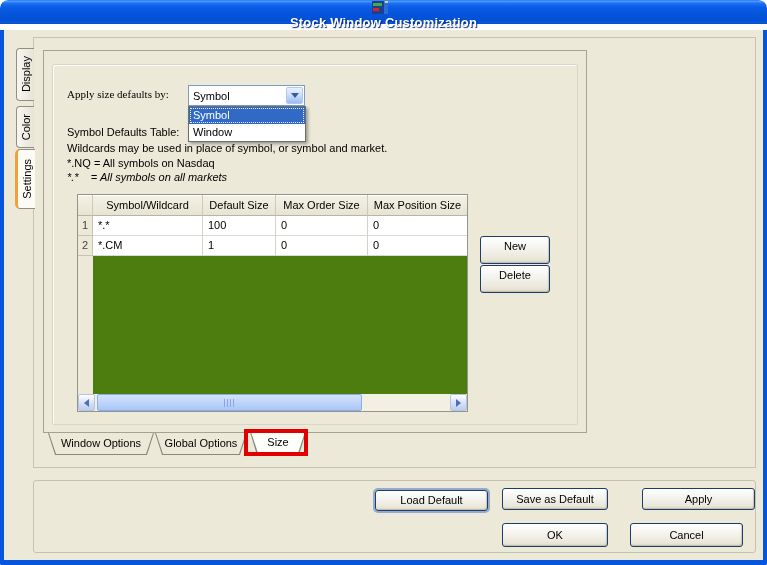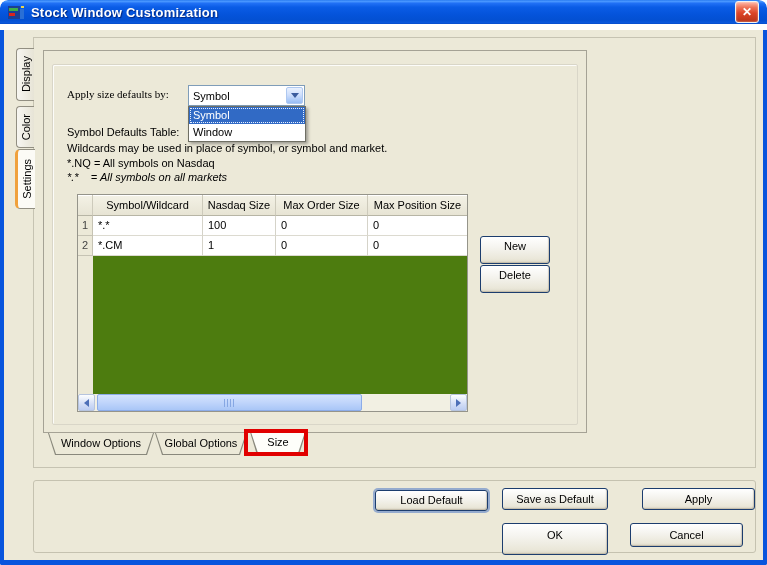--- a/index.html
+++ b/index.html
@@ -3,21 +3,21 @@
 <meta charset="utf-8">
 <style>
   * { box-sizing: border-box; margin: 0; padding: 0; }
   html,body { width:767px; height:565px; overflow:hidden; background:#fff;
               font-family:"Liberation Sans", sans-serif; font-size:11px; color:#000; }
   .window { position:relative; width:767px; height:565px; border-radius:8px 8px 2px 2px; overflow:hidden; }
 
   
   .titlebar { position:absolute; left:0; top:0; width:767px; height:24px;
     background:linear-gradient(180deg,#2a7cf0 0%,#4896ff 6%,#2070f5 14%,#0a5ce6 30%,#0453da 62%,#0350d2 84%,#0a58dd 96%,#0348c2 100%);
-    display:flex; align-items:center; padding:0 8px; border-radius:8px 8px 0 0; }
+    display:flex; align-items:center; padding:0 8px; border-radius:8px 8px 0 0;flex-direction:column; }
   .app-icon { width:17px; height:15px; margin-right:6px; flex:0 0 auto; }
   .title-text { color:#fff; font-weight:bold; font-size:13px; letter-spacing:.2px;
     text-shadow:1px 1px 1px #00257e; flex:1; }
   .close-btn { width:24px; height:22px; border:1px solid #f2f2f2; border-radius:3px;
     background:linear-gradient(180deg,#ffb9aa 0%,#ee7257 28%,#dd4528 55%,#c93b1f 80%,#b53418 100%);
     color:#fff; font-weight:bold; font-size:12px; line-height:20px; text-align:center;
     box-shadow:inset 0 0 2px rgba(255,255,255,.6); cursor:default; }
 
   
   .frame { position:absolute; left:0; top:30px; width:767px; height:535px; background:#ece9d8;
@@ -109,21 +109,21 @@
   .btab.t-size .face { background:#fefefa; bottom:2px; }
   .red-box { position:absolute; left:240px; top:399px; width:64px; height:27px;
     border:4px solid #e10000; z-index:60; pointer-events:none; }
 
   
   .footer-box { position:absolute; left:29px; top:450px; width:723px; height:73px;
     border:1px solid #c5c2b0; border-radius:3px; background:#ece9d8; }
   .btn-load   { left:371px; top:460px; width:113px; height:21px; line-height:19px; }
   .btn-save   { left:498px; top:458px; width:106px; height:22px; line-height:20px; }
   .btn-apply  { left:626px; top:458px; width:113px; height:22px; line-height:20px;margin-left:12px; }
-  .btn-ok     { left:498px; top:493px; width:106px; height:32px; line-height:22px; }
+  .btn-ok     { left:498px; top:493px; width:106px; height:24px; line-height:22px; }
   .btn-cancel { left:626px; top:493px; width:113px; height:24px; line-height:22px; }
 </style>
 </head>
 <body>
 
 <div class="window">
 
   <div class="titlebar">
     <svg class="app-icon" viewBox="0 0 17 15">
       <rect x="0" y="1" width="12" height="13" fill="#1c3f94"></rect>
@@ -168,21 +168,21 @@
 
     <span class="lbl" style="left:63px; top:96px;">Symbol Defaults Table:</span>
     <span class="lbl" style="left:63px; top:112px;">Wildcards may be used in place of symbol, or symbol and market.</span>
     <span class="lbl" style="left:63px; top:127px;">*.NQ = All symbols on Nasdaq</span>
     <span class="lbl" style="left:63px; top:141px; white-space:pre;font-style:italic;">*.*    = All symbols on all markets</span>
 
     <div class="grid">
       <div class="grid-row">
         <div class="gh c0"></div>
         <div class="gh c1">Symbol/Wildcard</div>
-        <div class="gh c2">Nasdaq Size</div>
+        <div class="gh c2">Default Size</div>
         <div class="gh c3">Max Order Size</div>
         <div class="gh c4">Max Position Size</div>
       </div>
       <div class="grid-row">
         <div class="gc grn c0">1</div>
         <div class="gc c1">*.*</div>
         <div class="gc c2">100</div>
         <div class="gc c3">0</div>
         <div class="gc c4">0</div>
       </div>

